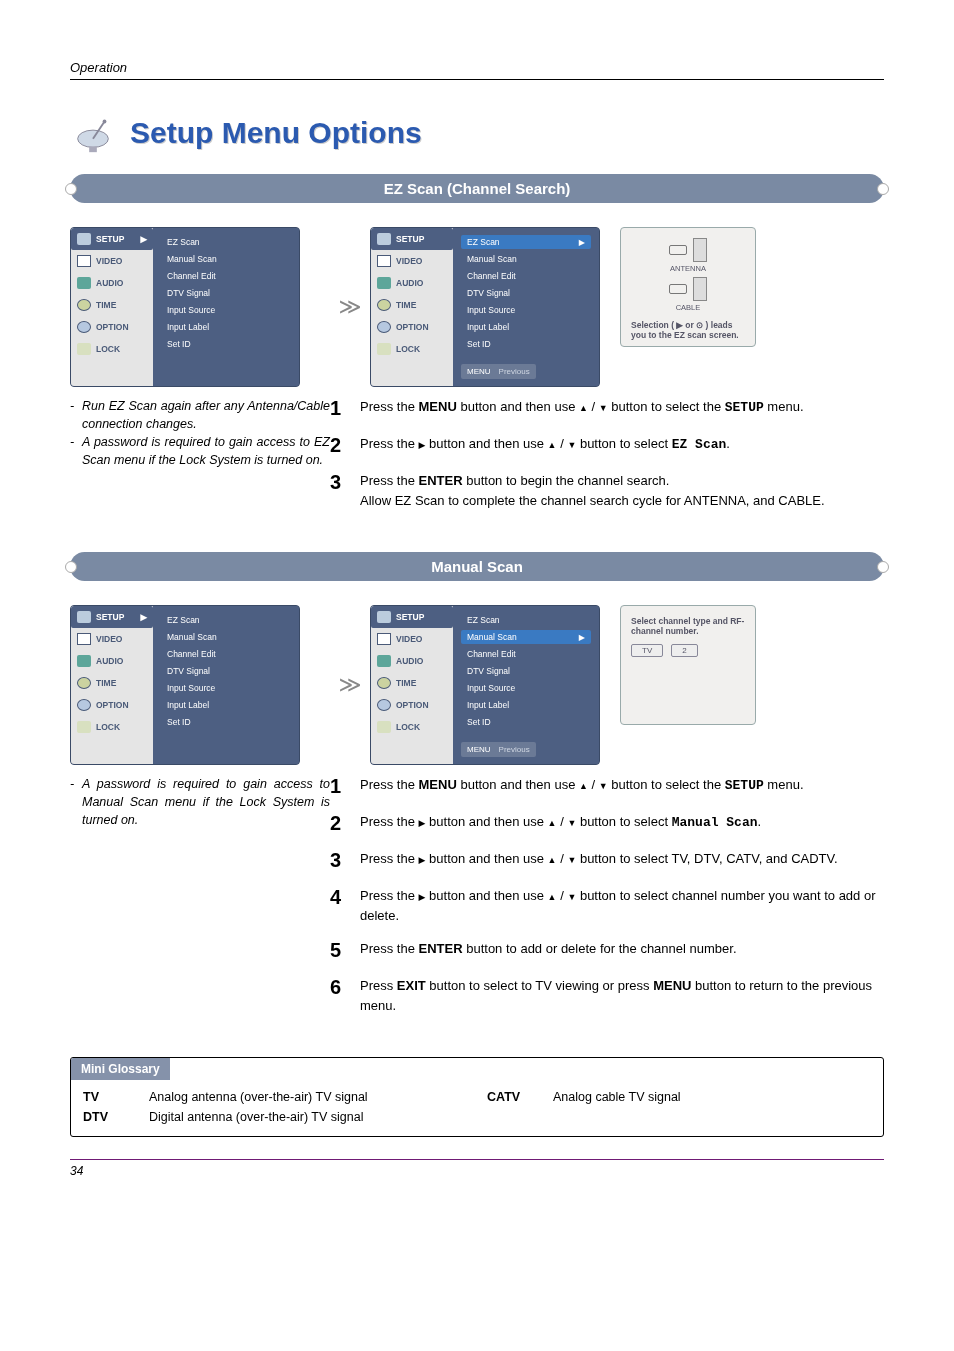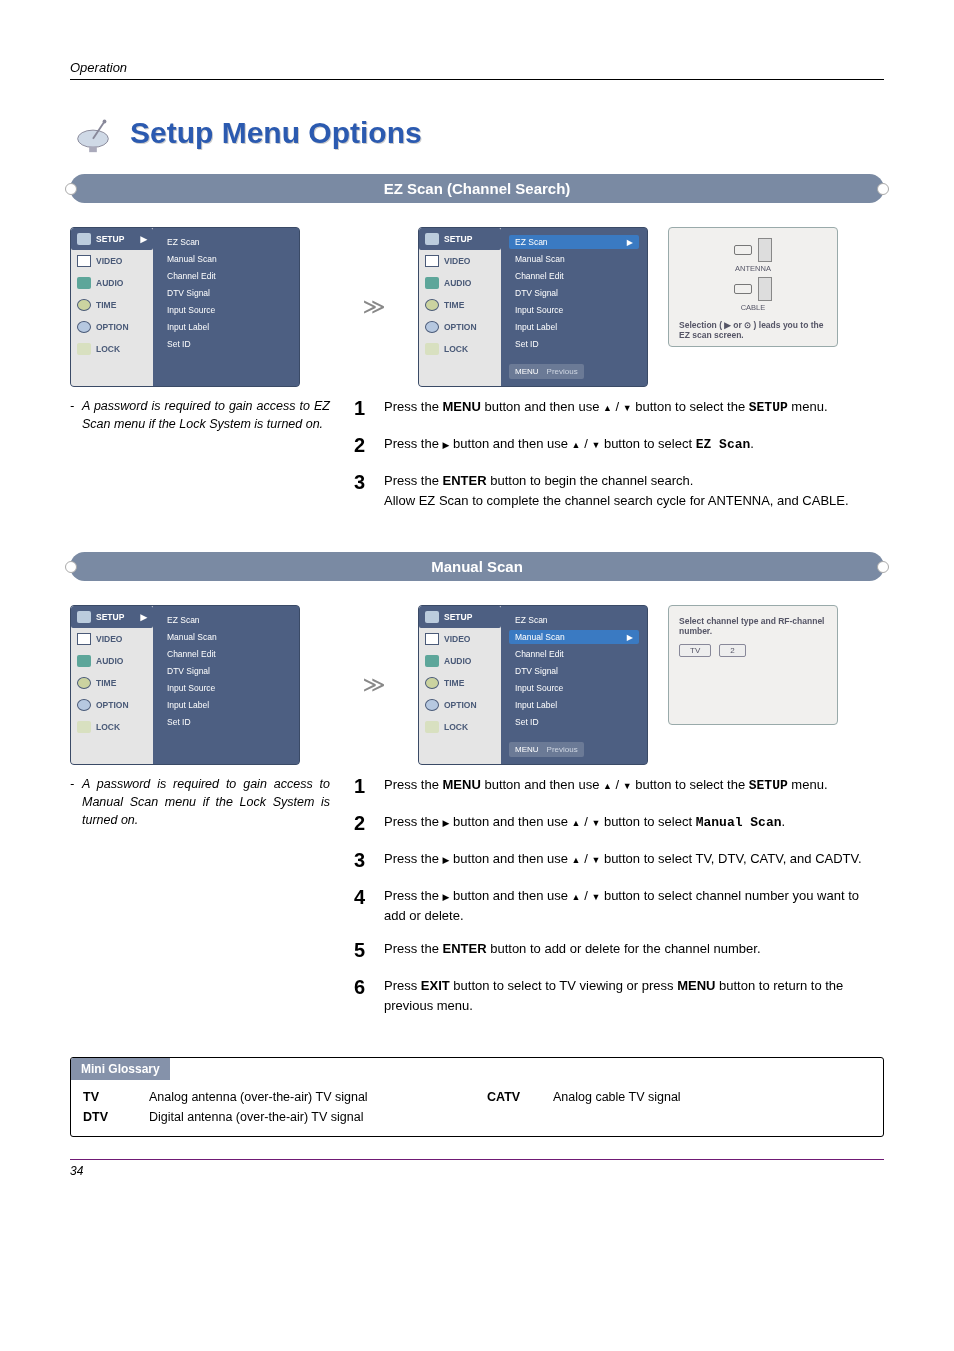--- a/index.html
+++ b/index.html
@@ -32,21 +32,21 @@
     background: #fff;
   }
   .banner::before { left: -5px; }
   .banner::after { right: -5px; }
 
   .section { margin-bottom: 28px; }
 
   .row {
     display: grid;
     grid-template-columns: 260px 40px 1fr;
-    gap: 24px;
+    gap: 0;
     align-items: start;
     margin-bottom: 10px;
   }
 
   .arrow-cell { display:flex; align-items:center; justify-content:center; height:160px; }
   .arrow-sym { font-size: 22px; color: #888; }
 
   
   .osd {
     display: flex; width: 230px; height: 160px;
@@ -72,21 +72,21 @@
   }
   .osd-item.selected { background: #3a7ac2; }
   .osd-item .tri { font-size: 8px; }
   .osd-footer {
     margin-top: auto; font-size: 8px; padding: 3px 6px; border-radius: 2px;
     background: #6b7a96; width: max-content;
   }
   .osd-footer span:last-child { color:#cfd6e2; margin-left: 8px; }
 
   .osd-help {
-    width: 170px; height: 120px; border: 1px solid #9aa;
+    width: 136px; height: 120px; border: 1px solid #9aa;
     border-radius: 4px; background: #f1f0ee; padding: 10px;
     font-size: 8.5px; color: #556; display:flex; flex-direction:column;
     gap: 8px; margin-left: 10px;
   }
   .ant-box { font-size:7.5px; text-align:center; }
   .ant-draw { display:flex; align-items:center; gap:6px; justify-content:center; margin-bottom:2px;}
   .ant { width:18px; height:10px; border:1px solid #777; border-radius:2px; position:relative; }
   .wall { width:14px; height:24px; border:1px solid #888; background:#ddd; }
 
   .second-row {
@@ -284,20 +284,21 @@
             </div>
           <div>CABLE</div>
         </div>
         <div style="font-weight:bold;">Selection ( ▶ or ⊙ ) leads you to the EZ scan screen.</div>
       </div>
     </div>
   </div>
 
   <div class="row" style="grid-template-columns: 260px 1fr;">
     <ul class="desc">
+      <li>Run EZ Scan again after any Antenna/Cable connection changes.</li>
       <li>A password is required to gain access to EZ Scan menu if the Lock System is turned on.</li>
     </ul>
 
     <div class="steps instr-col">
       <div class="step">
           <div class="step-num">1</div>
         <div class="step-text">
           <span>Press the </span><b>MENU</b><span> button and then use </span><span class="g-up"></span> / <span class="g-dn"></span><span> button to select the </span><b class="mono-label">SETUP</b><span> menu.</span>
         </div>
         </div>

